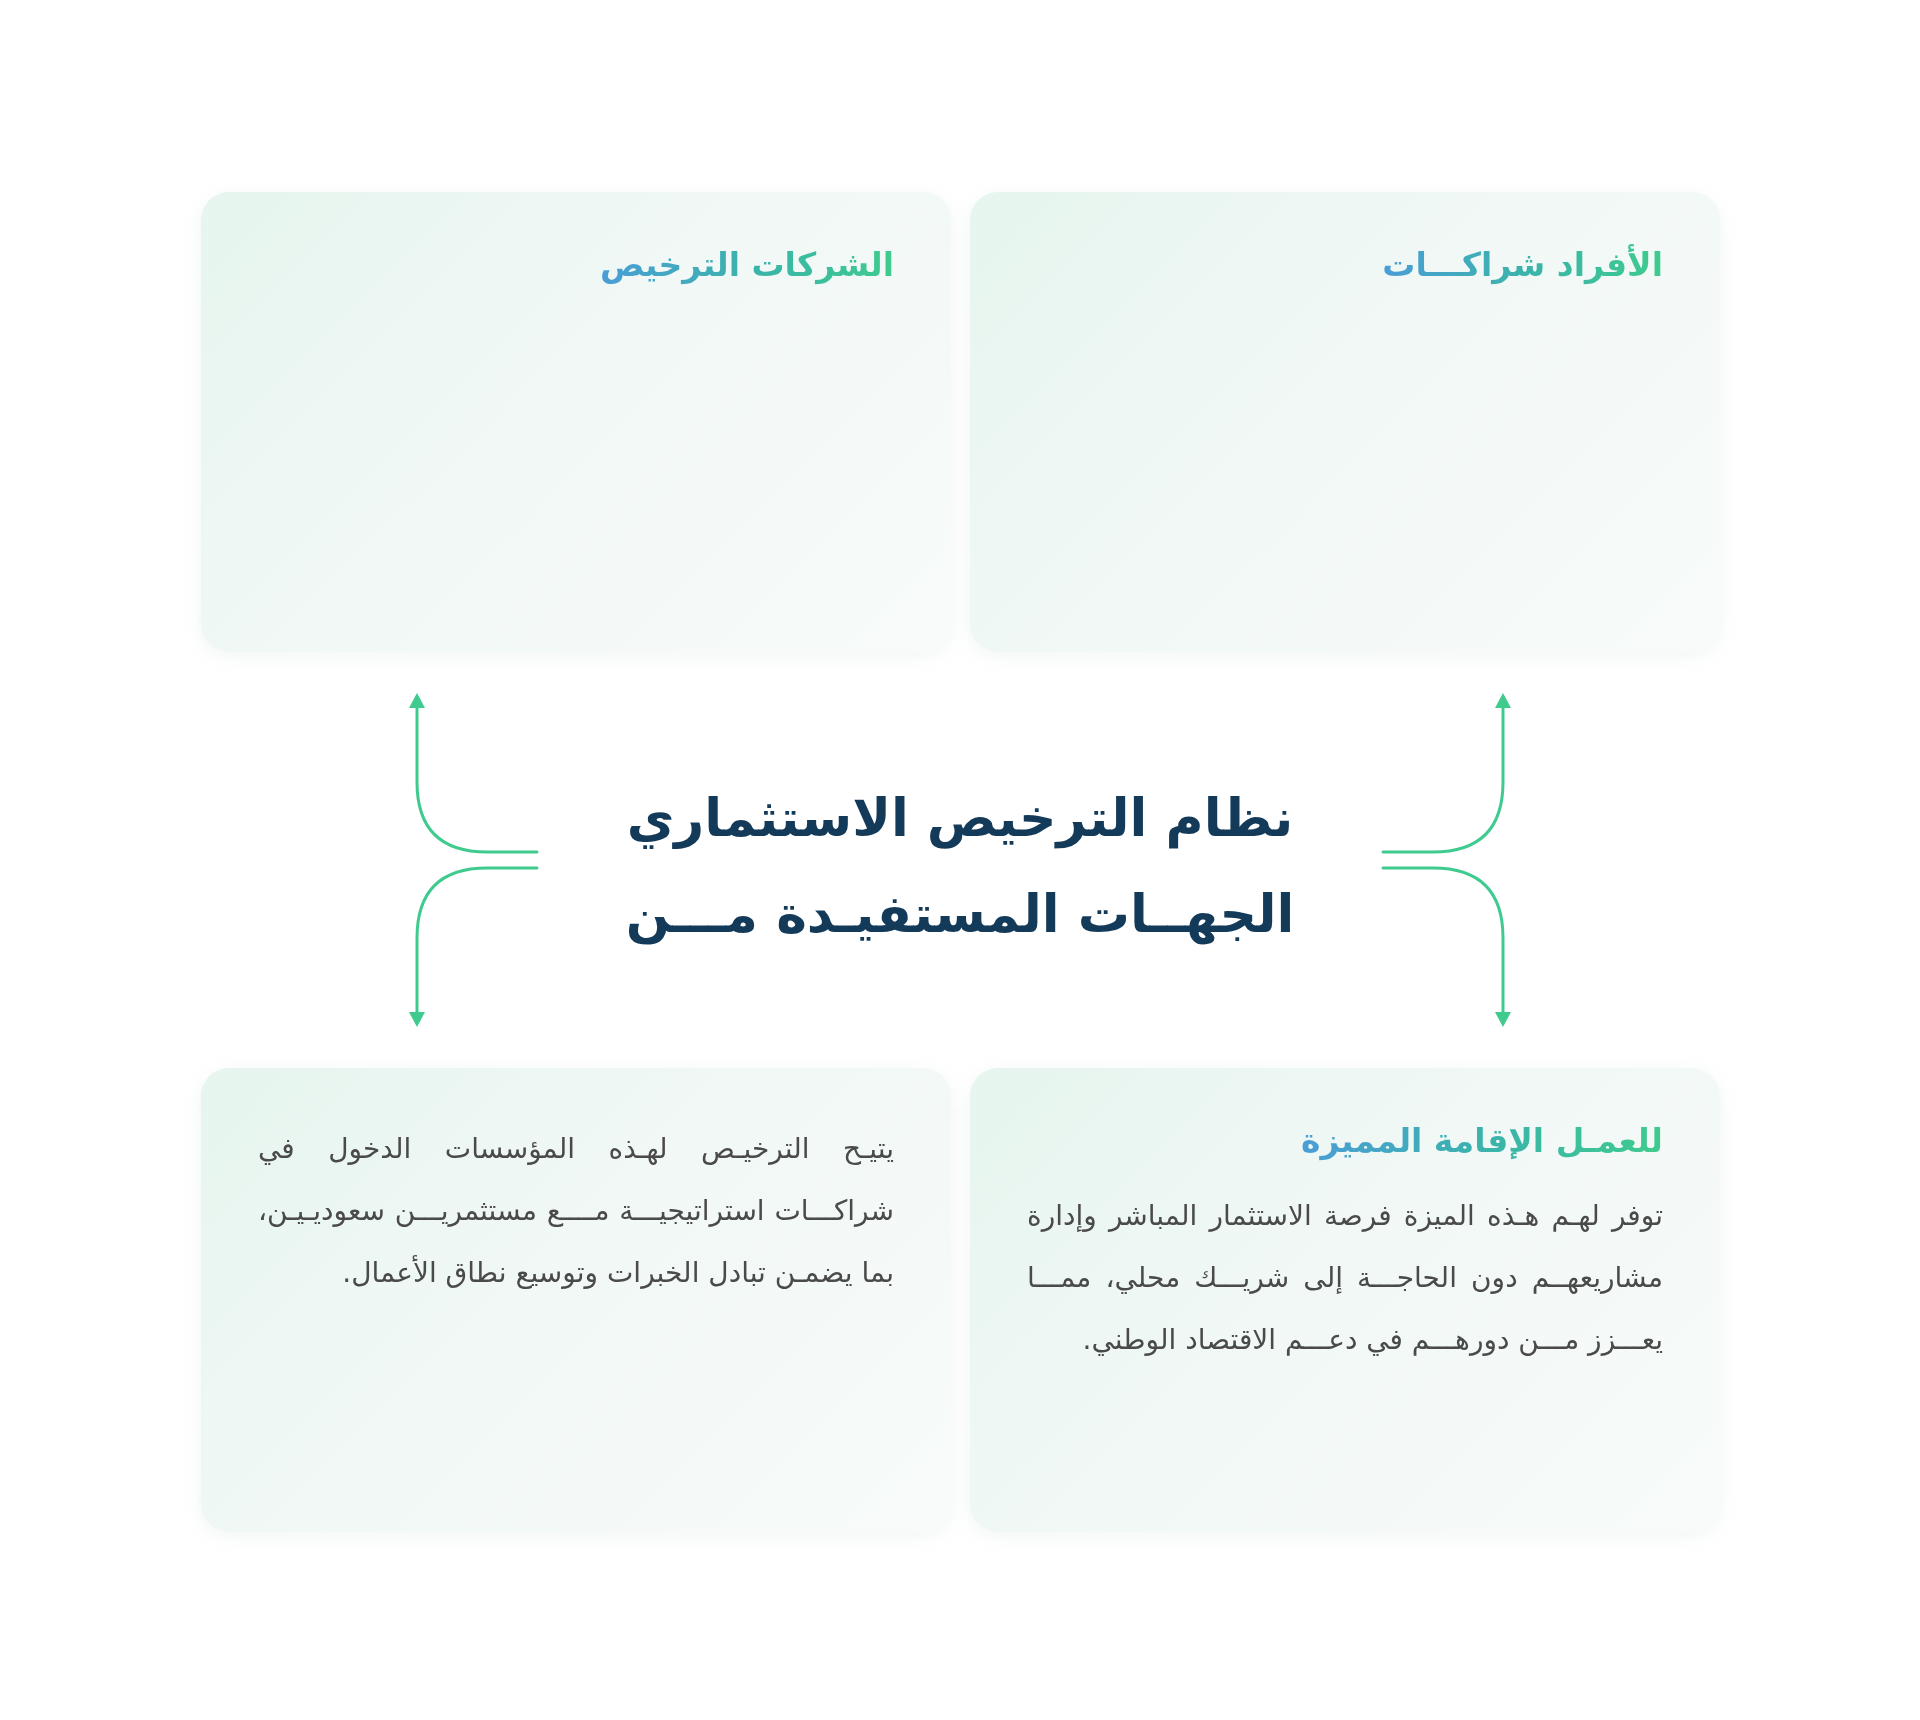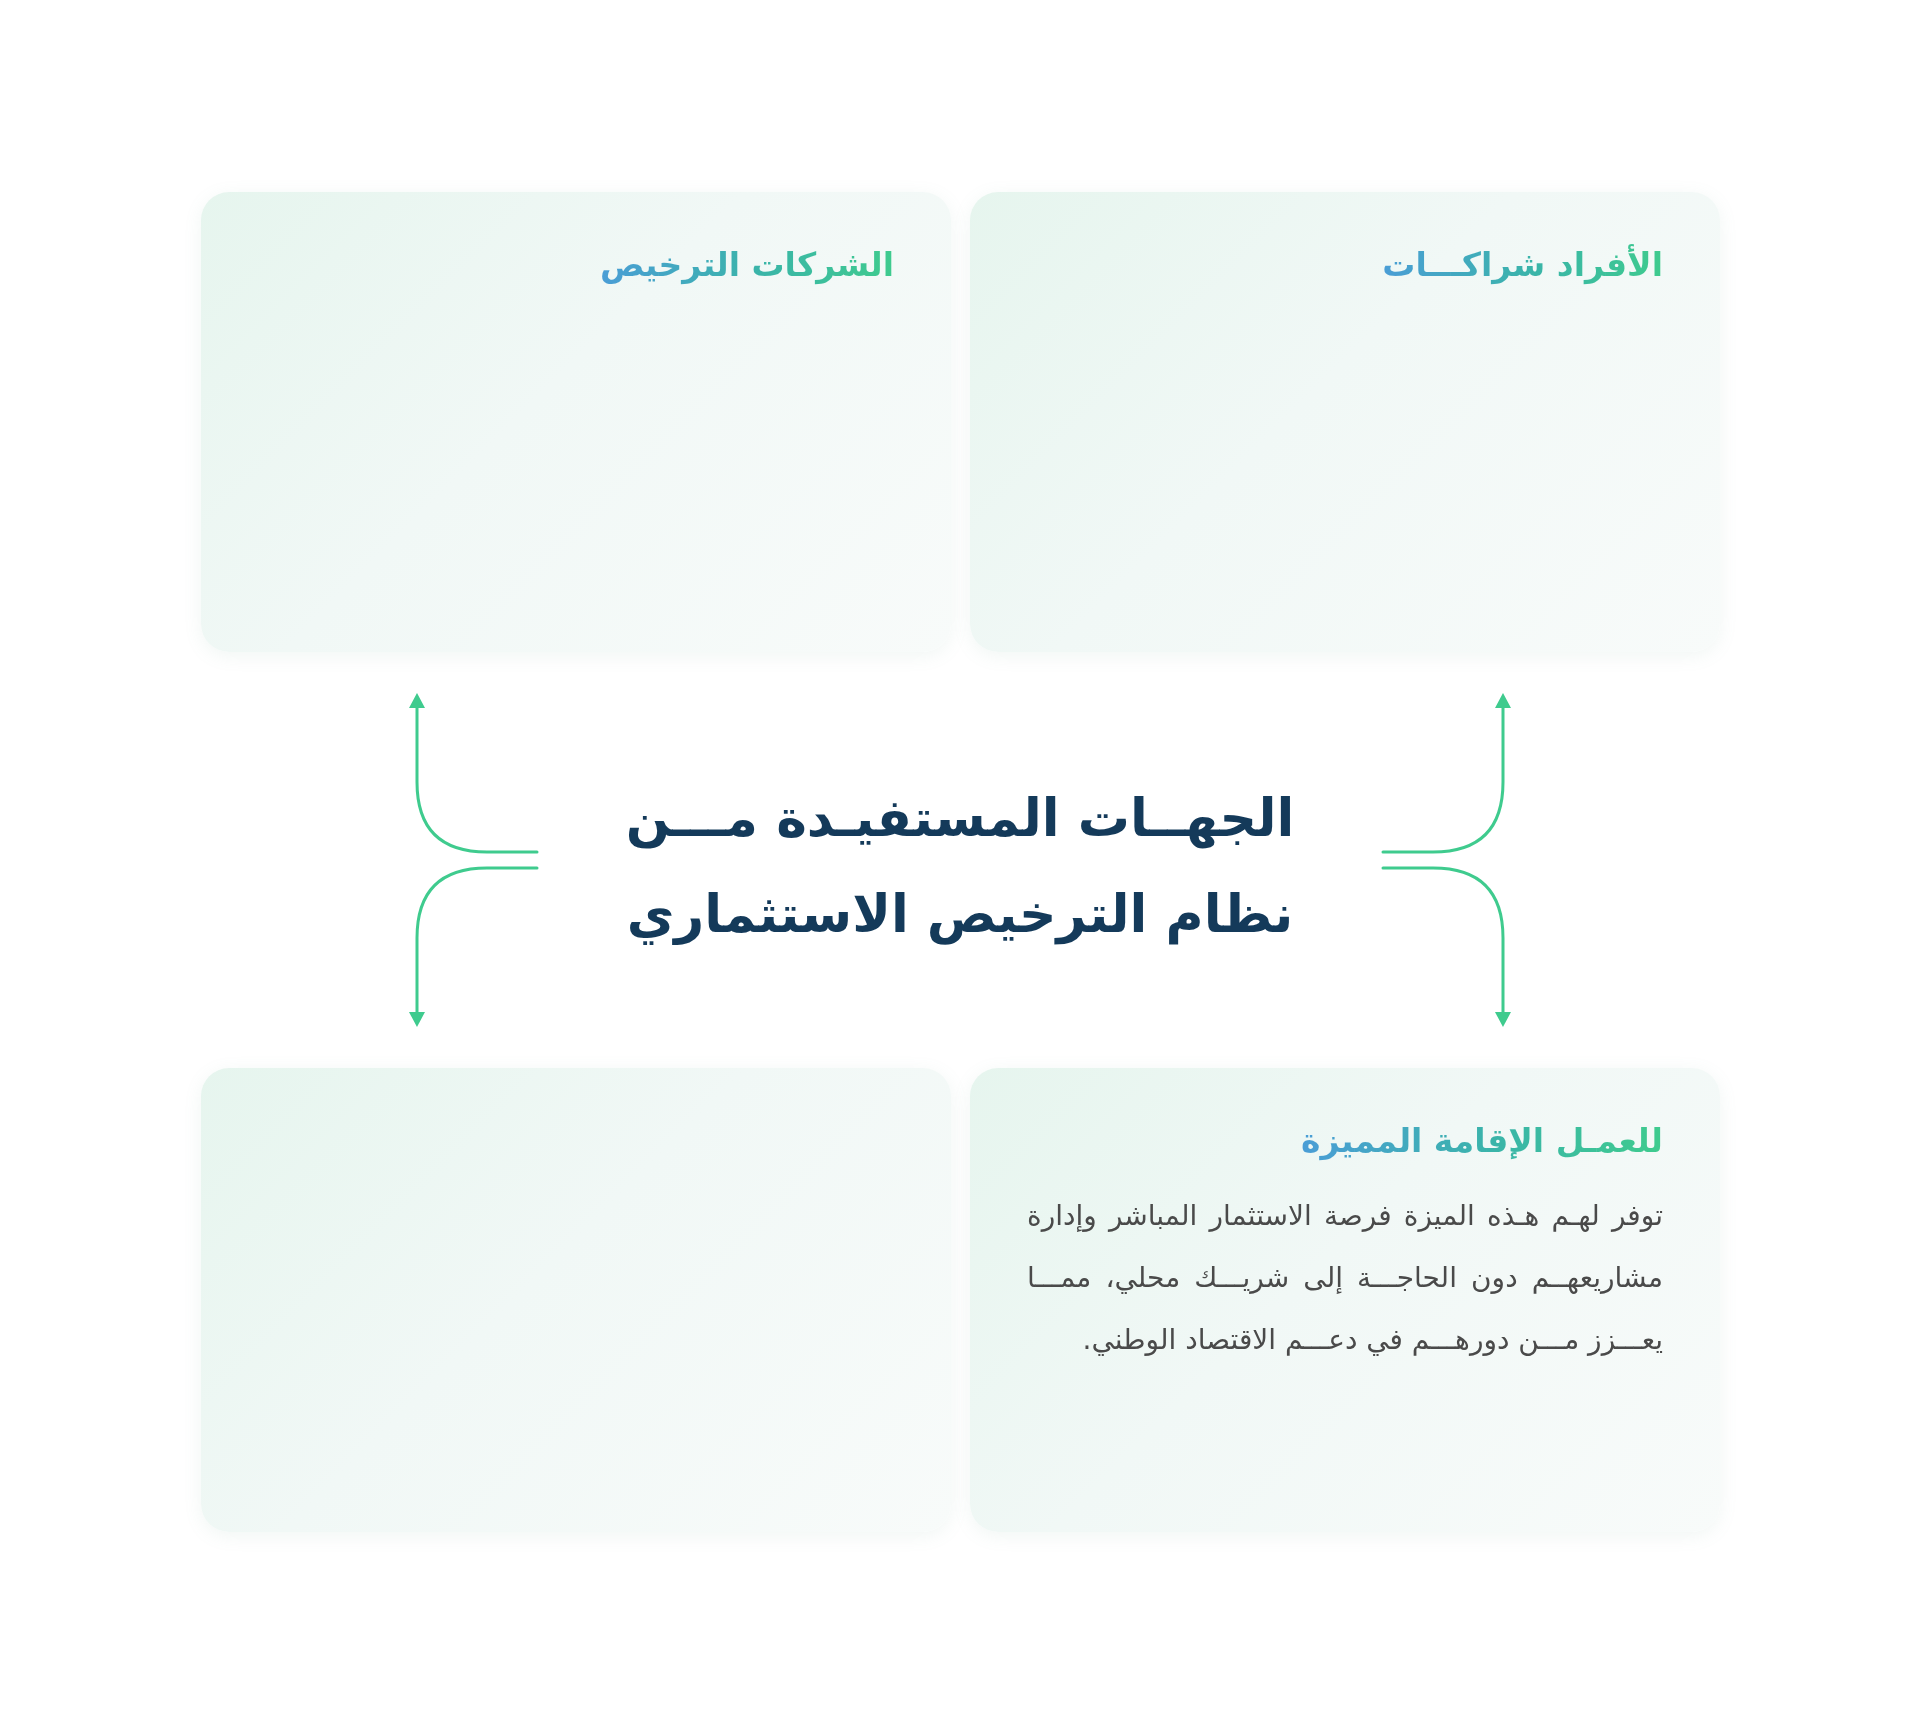--- a/index.html
+++ b/index.html
@@ -90,25 +90,26 @@
 </div>
 
 <div class="card card-br">
   <div class="card-title-wrap">
     <h3 class="card-title">للعمـل الإقامة المميزة</h3>
   </div>
   <p class="card-body">توفر لهـم هـذه الميزة فرصة الاستثمار المباشر وإدارة مشاريعهــم دون الحاجـــة إلى شريـــك محلي، ممـــا يعـــزز مـــن دورهـــم في دعـــم الاقتصاد الوطني.</p>
 </div>
 
 <div class="card card-bl">
+  <p class="card-body">يتيـح الترخيـص لهـذه المؤسسات الدخول في شراكـــات استراتيجيـــة مــــع مستثمريـــن سعوديـيـن، بما يضمـن تبادل الخبرات وتوسيع نطاق الأعمال.</p>
 </div>
 
 <h1 class="center-title">
+  <span>نظام الترخيص الاستثماري</span>
   <span>الجهــات المستفيـدة مـــن</span>
-  <span>نظام الترخيص الاستثماري</span>
 </h1>
 
 <svg class="connector" viewBox="0 0 1920 1720" xmlns="http://www.w3.org/2000/svg">
   <g fill="none" stroke="#3fcb8e" stroke-width="3" stroke-linecap="round">
 
     <path d="M537 852 L487 852 Q417 852 417 782 L417 708"></path>
 
     <path d="M537 868 L487 868 Q417 868 417 938 L417 1012"></path>
 
     <path d="M1383 852 L1433 852 Q1503 852 1503 782 L1503 708"></path>

